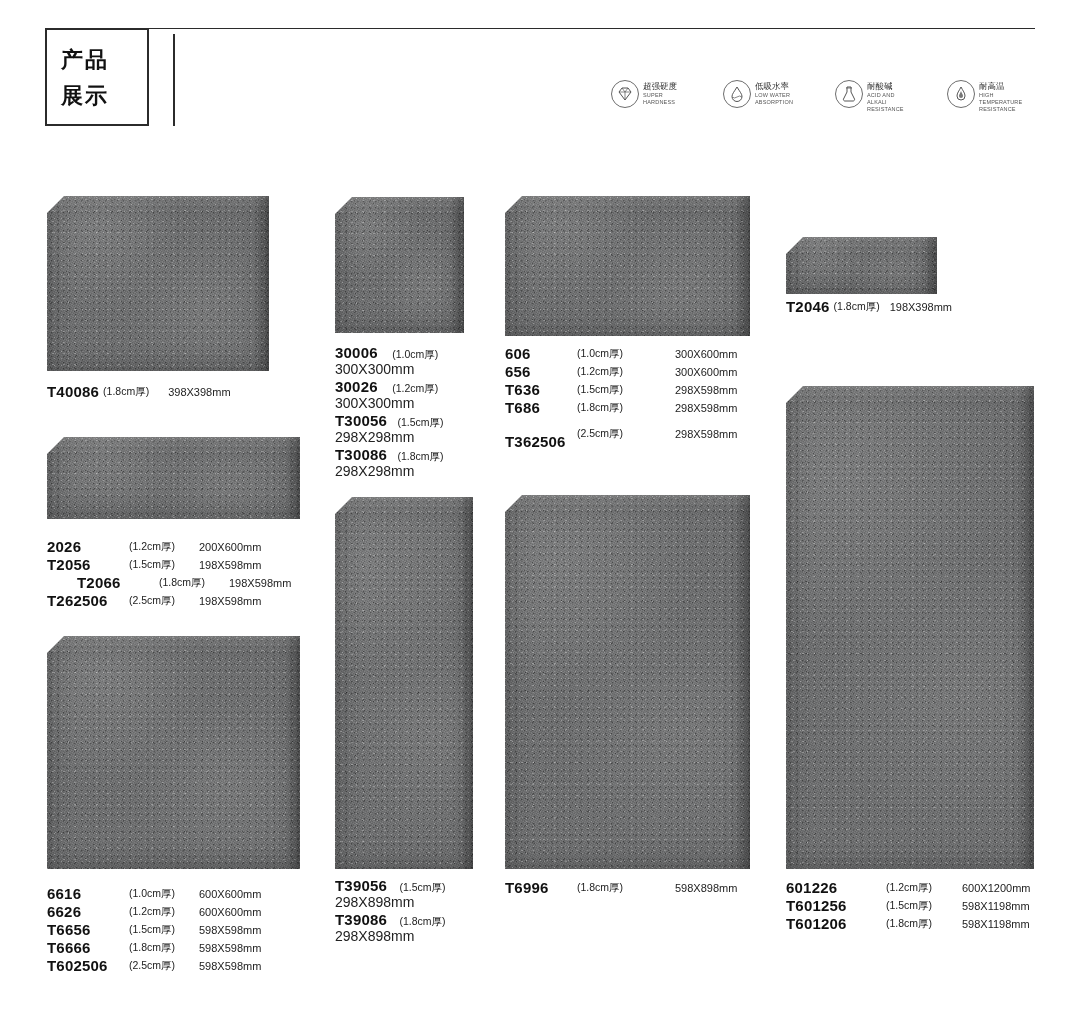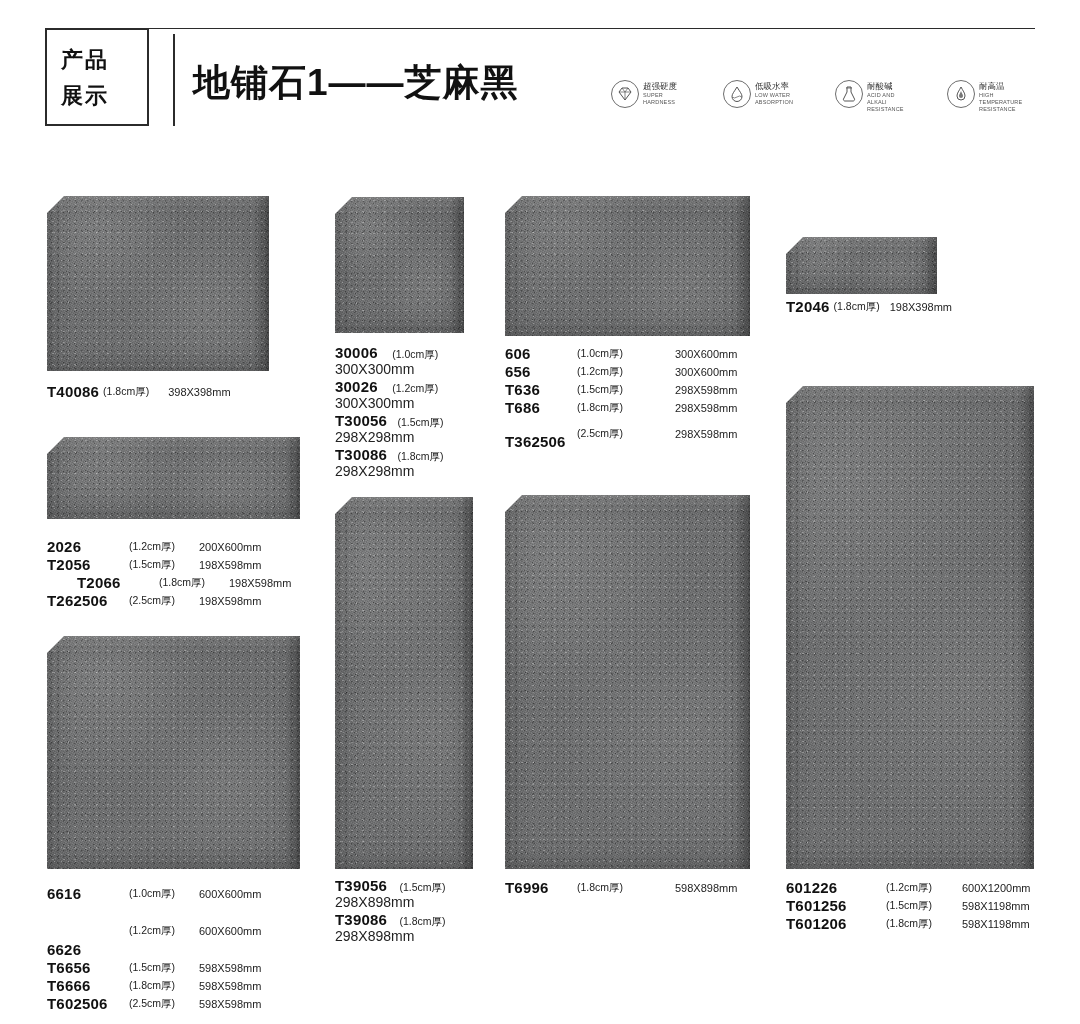--- a/index.html
+++ b/index.html
@@ -201,21 +201,20 @@
 
 <div class="header">
   <div class="hdr-rule top"></div>
   <div class="hdr-badge">
     <div class="hdr-badge-inner">
       <div>产品</div>
       <div>展示</div>
     </div>
   </div>
   <div class="hdr-divider"></div>
-  <div class="hdr-title">地铺石1——芝麻黑</div>
 
   <div class="features">
     <div class="feature">
       <div class="circle">
         <svg width="18" height="18" viewBox="0 0 18 18">
           <path d="M3 7 L6 3 L12 3 L15 7 L9 15 Z" fill="none" stroke="#555" stroke-width="1"></path>
           <path d="M3 7 L15 7 M6 3 L9 7 L12 3 M9 7 L9 15" fill="none" stroke="#555" stroke-width=".7"></path>
         </svg>
       </div>
       <div class="ftxt">
@@ -315,21 +314,21 @@
     <div class="bevel-right"></div>
     <div class="corner"></div>
 </div>
 <div class="specs" style="left:47px; top:885px; width:290px;">
   <div class="spec-row">
     <span class="spec-code" style="width:78px;">6616</span>
     <span class="spec-thick" style="width:70px;">(1.0cm厚)</span>
     <span class="spec-size">600X600mm</span>
   </div>
   <div class="spec-row">
-    <span class="spec-code" style="width:78px;margin-top:38px;">6626</span>
+    <span class="spec-code" style="width:78px;">6626</span>
     <span class="spec-thick" style="width:70px;">(1.2cm厚)</span>
     <span class="spec-size">600X600mm</span>
   </div>
   <div class="spec-row">
     <span class="spec-code" style="width:78px;">T6656</span>
     <span class="spec-thick" style="width:70px;">(1.5cm厚)</span>
     <span class="spec-size">598X598mm</span>
   </div>
   <div class="spec-row">
     <span class="spec-code" style="width:78px;">T6666</span>

